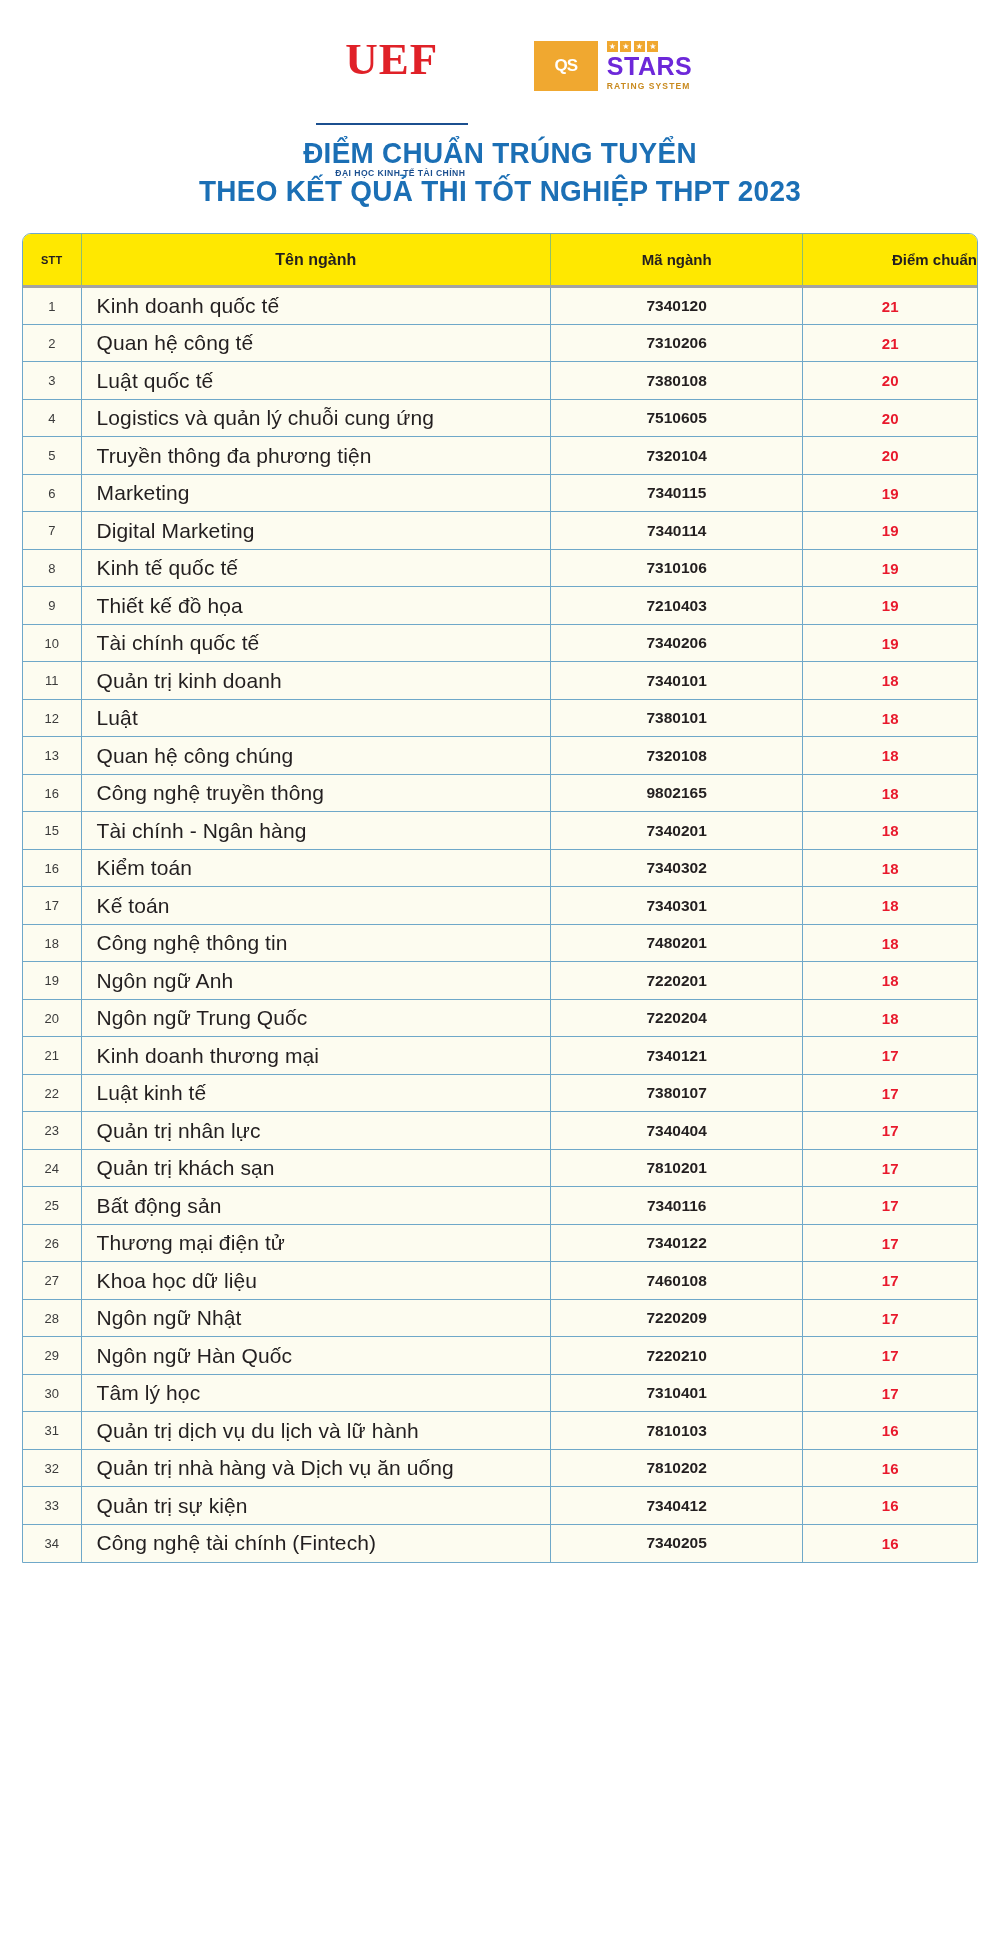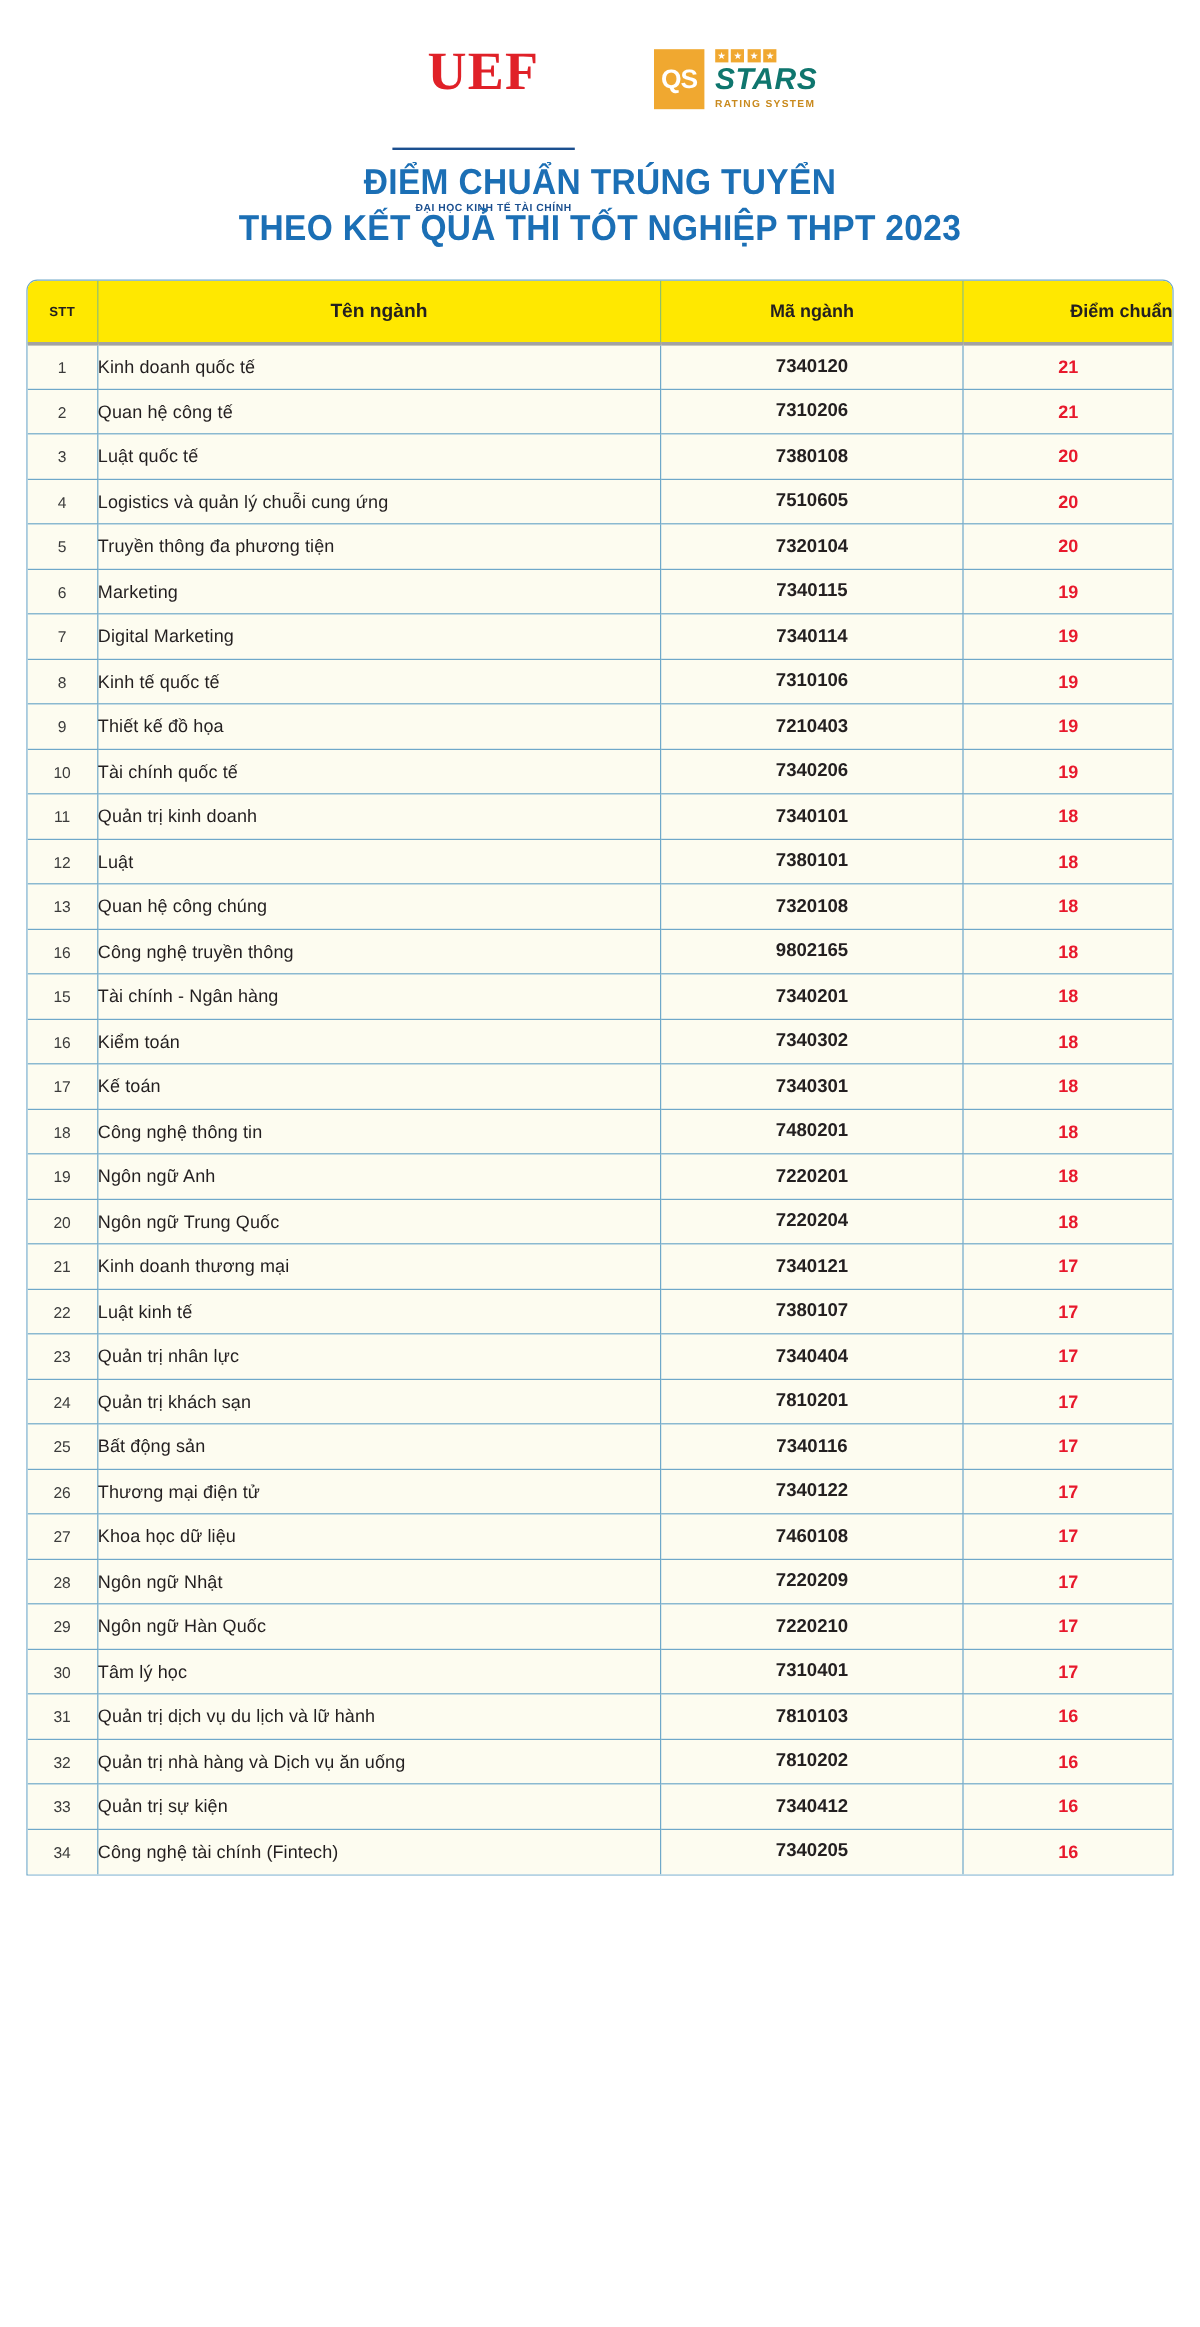--- a/index.html
+++ b/index.html
@@ -53,46 +53,45 @@
     font-weight: bold;
     letter-spacing: 0.45px;
     color: #1b4f8f;
     margin-top: 2.5px;
     white-space: nowrap;
     padding-left: 17px;
   }
 
   .qs-logo { display: flex; align-items: center; gap: 9px; }
   .qs-badge {
-    width: 42px; height: 50px;
+    width: 64px; height: 50px;
     background: #f0a830;
     display: flex; align-items: center; justify-content: center;
     color: #ffffff;
     font-weight: bold;
-    font-size: 22px;
+    font-size: 17px;
     letter-spacing: -1px;
     font-family: "Liberation Sans", sans-serif;
   }
   .qs-text { display: flex; flex-direction: column; justify-content: center; }
   .qs-stars { display: flex; gap: 2.5px; margin-bottom: 2px; }
   .qs-star {
     width: 11px; height: 11px;
     background: #f0a830;
     display: flex; align-items: center; justify-content: center;
     color: #ffffff;
     font-size: 8px;
     line-height: 11px;
   }
   .qs-stars-word {
     font-weight: bold;
     font-size: 25px;
     letter-spacing: 0.5px;
-    color: #0f766e;
+    color: #6d28d9;
     line-height: 1;
-    font-style: italic;
   }
   .qs-rating-word {
     font-weight: bold;
     font-size: 8.5px;
     letter-spacing: 1.1px;
     color: #c98a1e;
     margin-top: 2px;
   }
 
   
@@ -151,21 +150,22 @@
     vertical-align: middle;
   }
   tbody tr:last-child td { border-bottom: none; }
   tbody td:last-child { border-right: none; }
   td.t-stt {
     text-align: center;
     font-size: 13px;
     color: #3b3b3b;
   }
   td.t-name {
-    font-size: 15px;
+    padding-left: 15px;
+    font-size: 21px;
     font-weight: 500;
     letter-spacing: 0.1px;
   }
   td.t-code {
     text-align: center;
     font-size: 15.5px;
     font-weight: bold;
   }
   td.t-score {
     text-align: center;

